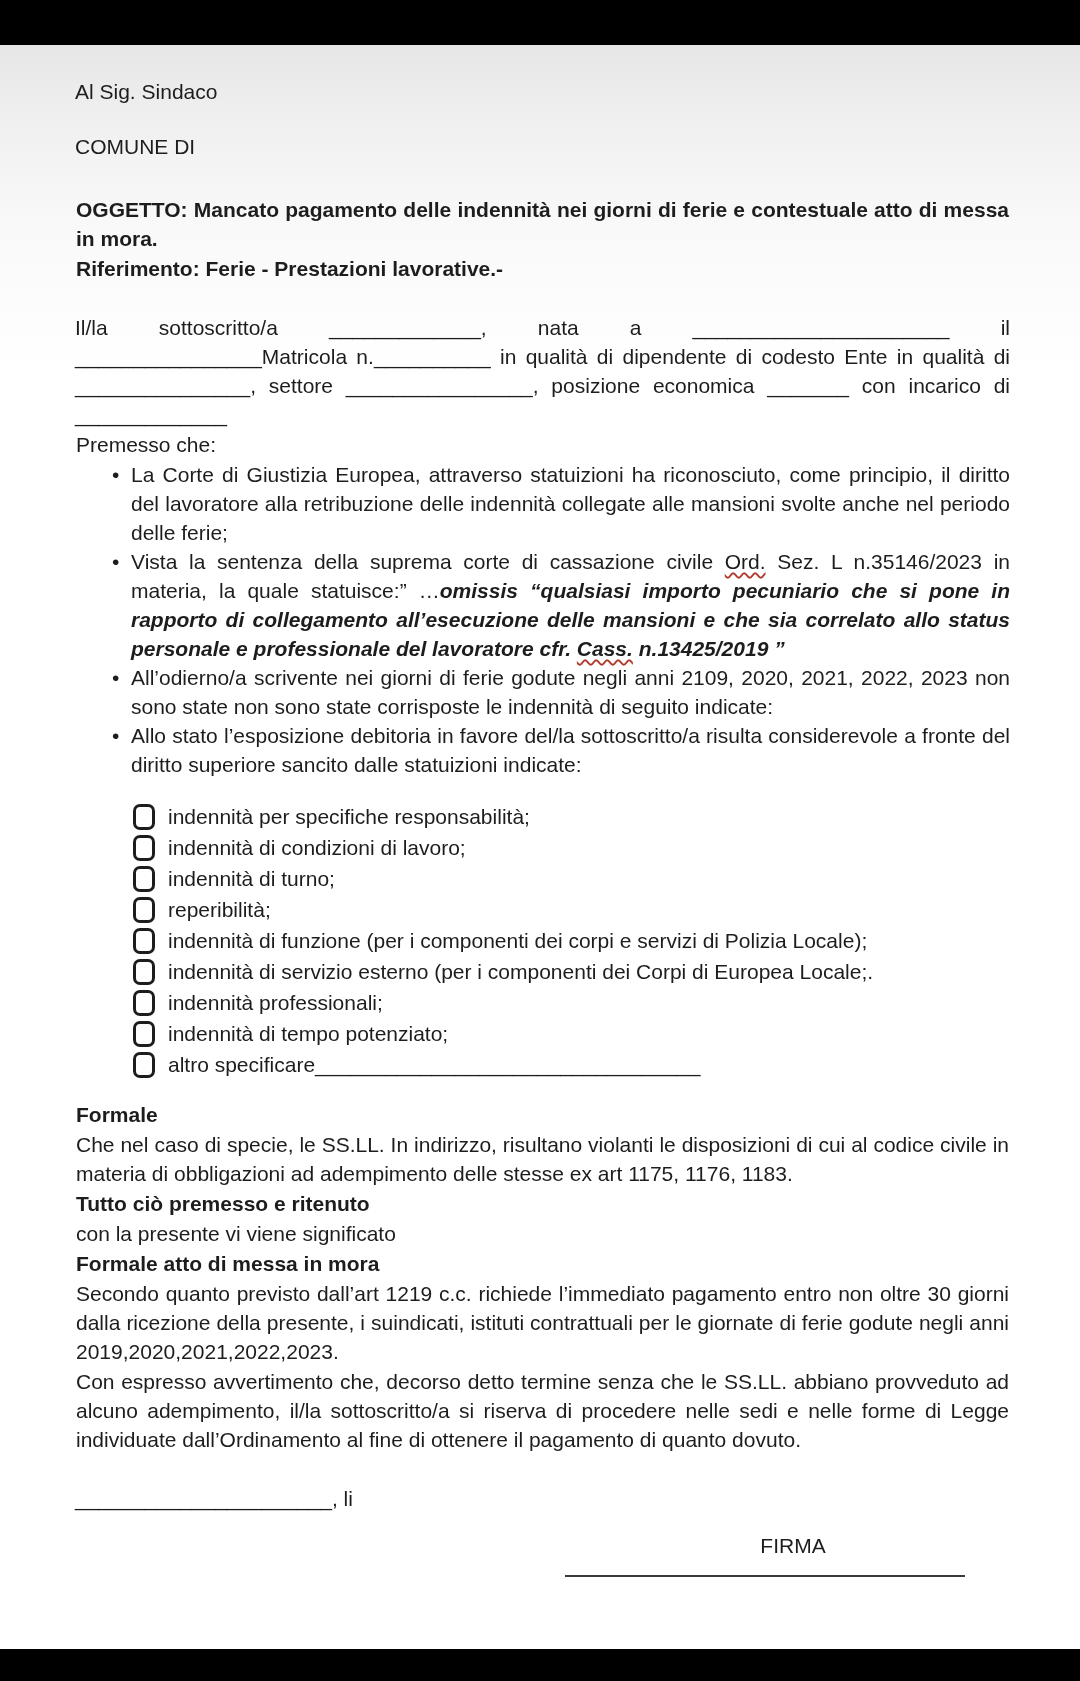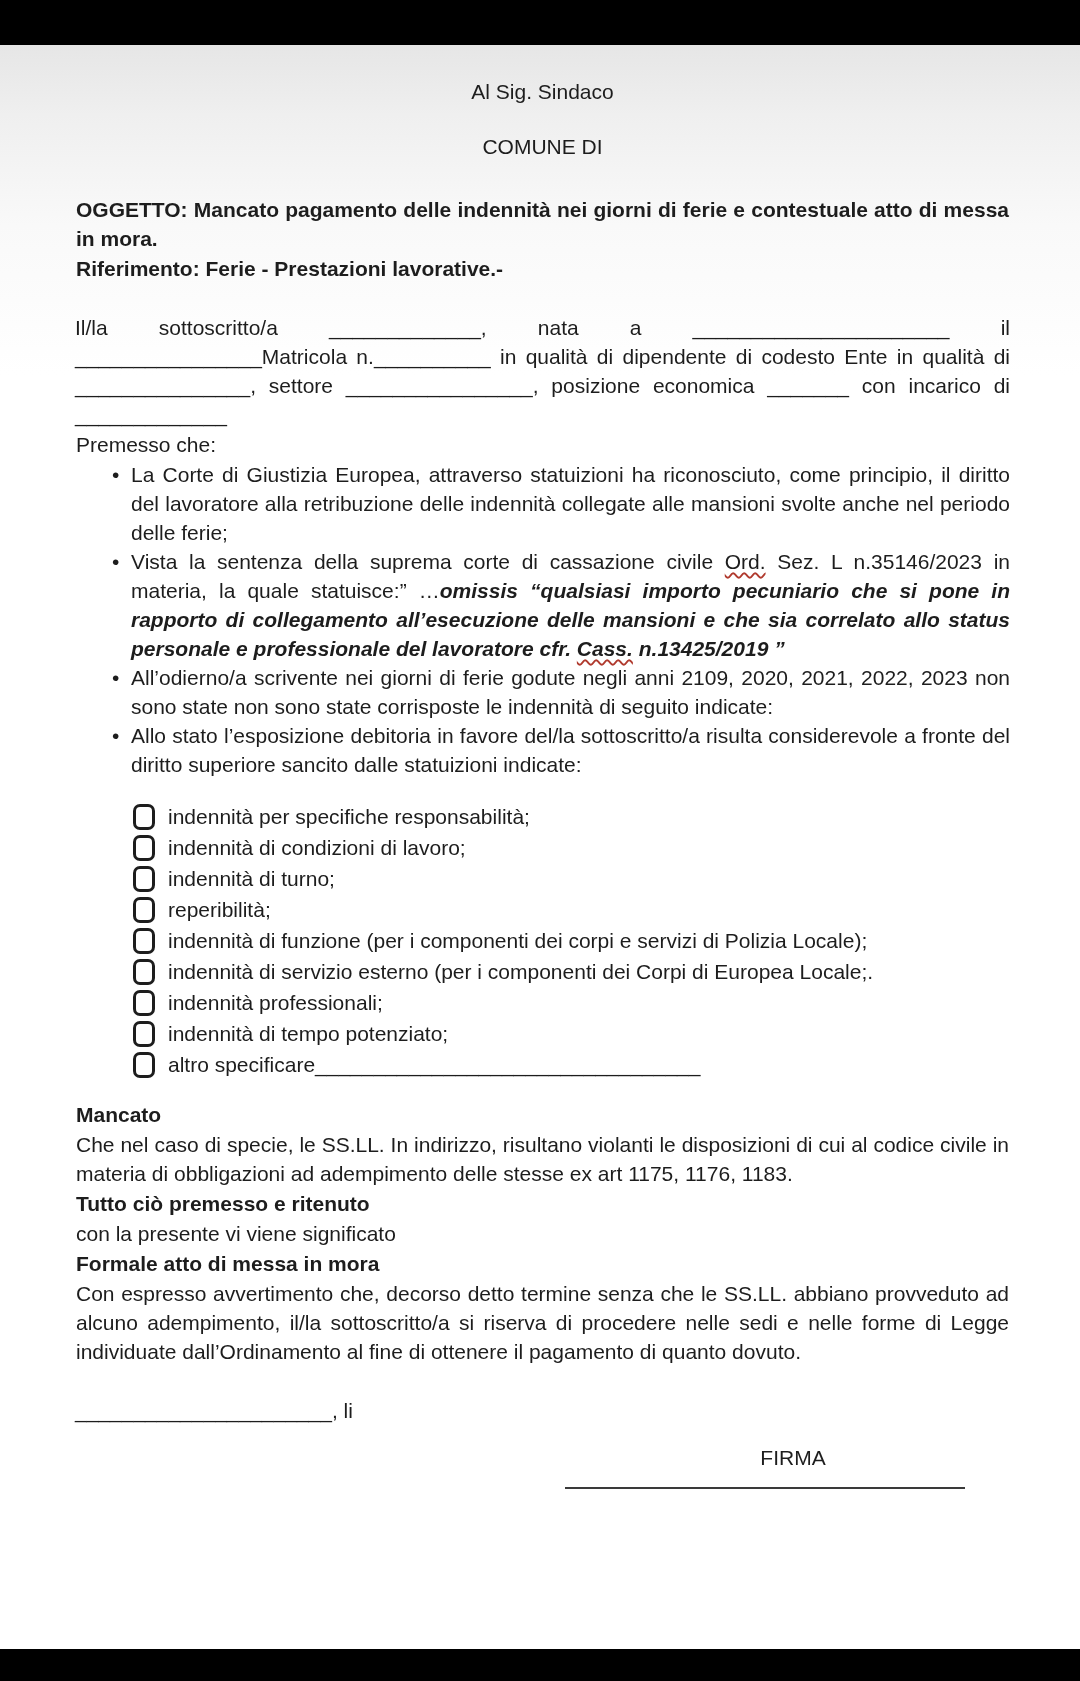--- a/index.html
+++ b/index.html
@@ -17,21 +17,21 @@
     width:1080px;height:1604px;
     background:linear-gradient(180deg,#e6e6e6 0px,#efefef 70px,#f9f9f9 180px,#ffffff 330px);
     box-sizing:border-box;
   }
   .content{
     padding:32px 70px 0 75px;
     font-size:21px;
     line-height:29px;
     box-sizing:border-box;
   }
-  .center{text-align:center;}
+  .center{}
   .bold{font-weight:bold;}
   .just{text-align:justify;}
   .recipient{margin:0;}
   .municipality{margin:26px 0 0 0;}
   .subject{margin:34px 0 0 0;}
   .intro{margin:30px 0 0 0;}
   .premesso-label{margin:0;}
   ul.bullets{
     list-style:none;
     margin:0 0 0 37px;
@@ -149,25 +149,26 @@
         <span class="checkbox"></span>
         <span>indennità di tempo potenziato;</span>
       </div>
       <div class="check-row">
         <span class="checkbox"></span>
         <span>altro specificare_________________________________</span>
       </div>
     </div>
 
     <div class="ritenuto">
-      <p class="bold p0">Mancato</p>
+      <p class="bold p0">Formale</p>
       <p class="just p0">Che nel caso di specie, le SS.LL. In indirizzo, risultano violanti le disposizioni di cui al codice civile in materia di obbligazioni ad adempimento delle stesse ex art 1175, 1176, 1183.</p>
       <p class="bold p0">Tutto ciò premesso e ritenuto</p>
       <p class="p0">con la presente vi viene significato</p>
       <p class="bold p0">Formale atto di messa in mora</p>
+      <p class="just p0">Secondo quanto previsto dall’art 1219 c.c. richiede l’immediato pagamento entro non oltre 30 giorni dalla ricezione della presente, i suindicati, istituti contrattuali per le giornate di ferie godute negli anni 2019,2020,2021,2022,2023.</p>
       <p class="just p0">Con espresso avvertimento che, decorso detto termine senza che le SS.LL. abbiano provveduto ad alcuno adempimento, il/la sottoscritto/a si riserva di procedere nelle sedi e nelle forme di Legge individuate dall’Ordinamento al fine di ottenere il pagamento di quanto dovuto.</p>
     </div>
 
     <p class="place-date">______________________, li</p>
 
     <div class="signature-block">
       <p class="firma">FIRMA</p>
       <div class="sig-line"></div>
     </div>
 

